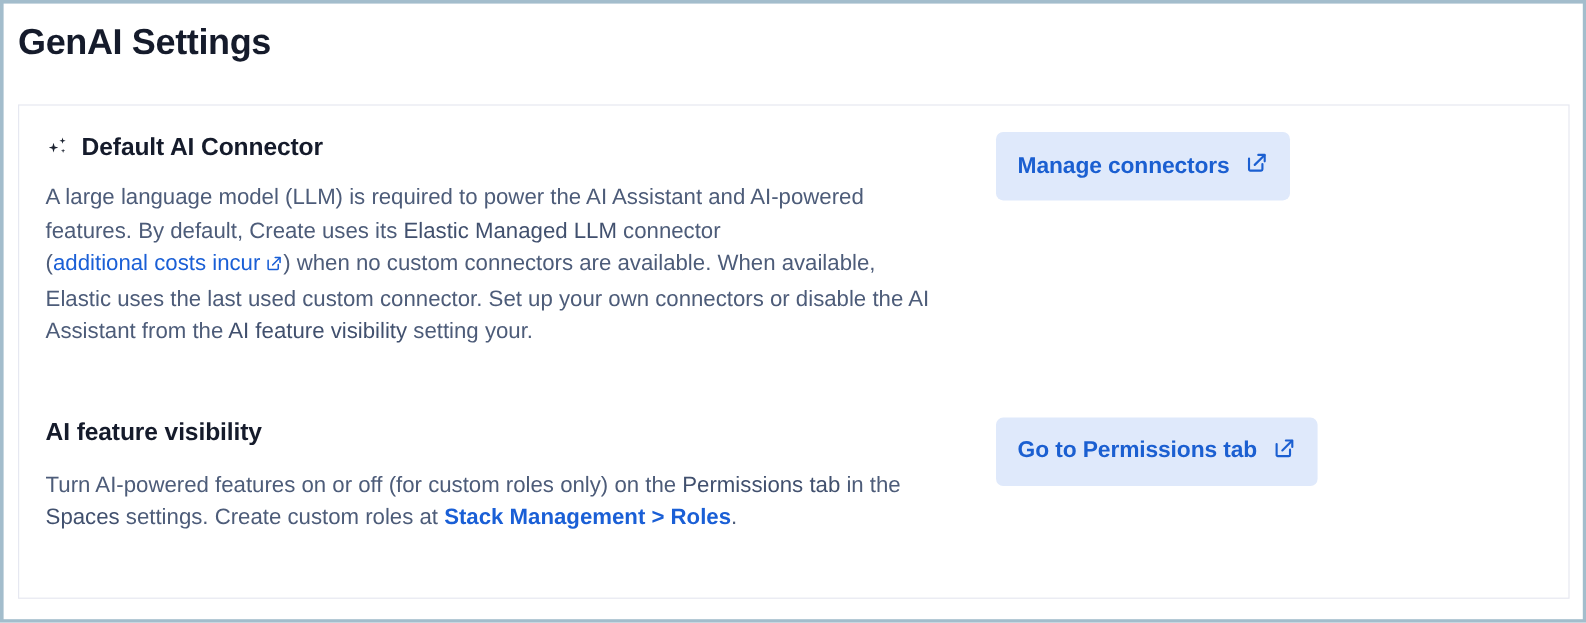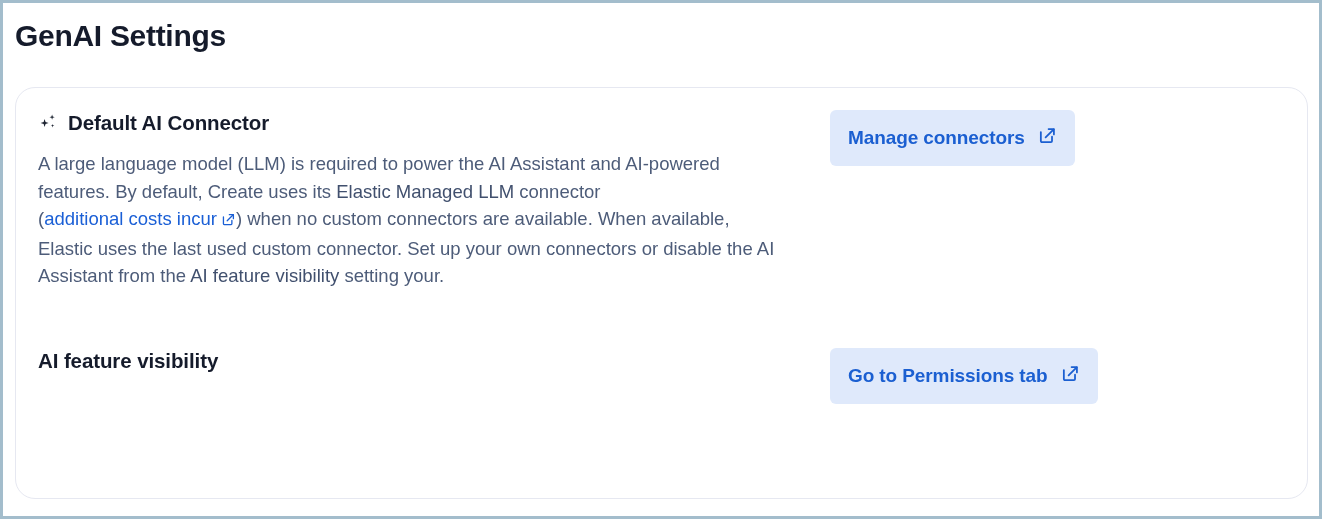--- a/index.html
+++ b/index.html
@@ -42,21 +42,21 @@
   
   .settings-card {
     box-sizing: border-box;
     position: absolute;
     left: 12px;
     top: 84px;
     width: 1293px;
     height: 412px;
     background: #ffffff;
     border: 1px solid #e6e8f1;
-    border-radius: 20px;
+    border-radius: 0;
     padding: 22px 22px 0 22px;
   }
 
   
   .section {
     display: flex;
     align-items: flex-start;
   }
   .section-text {
     width: 740px;
@@ -192,20 +192,23 @@
     </div>
 
     <div class="section visibility">
 
       <div class="section-text">
 
         <div class="section-heading">
           <span class="section-heading-title">AI feature visibility</span>
         </div>
 
+        <p class="body-text">
+          <span>Turn AI-powered features on or off (for custom roles only) on the </span><b>Permissions tab</b><span> in the </span><b>Spaces</b><span> settings. Create custom roles at </span><a href="#" class="inline-link strong">Stack Management &gt; Roles</a><span>.</span>
+        </p>
       </div>
 
       <div class="section-action">
         <button class="pill-button">
           <span>Go to Permissions tab</span>
           <span class="ext-icon">
             <svg viewBox="0 0 16 16" width="19" height="19" aria-hidden="true">
               <path d="M2.4 5.1 V12.7 a0.9 0.9 0 0 0 0.9 0.9 H10.9 a0.9 0.9 0 0 0 0.9 -0.9 V9.0" fill="none" stroke="currentColor" stroke-width="1.5" stroke-linecap="round"></path>
               <path d="M6.4 9.6 L13.2 2.8" fill="none" stroke="currentColor" stroke-width="1.5" stroke-linecap="round"></path>
               <path d="M8.9 2.6 H13.4 V7.1" fill="none" stroke="currentColor" stroke-width="1.5" stroke-linecap="round" stroke-linejoin="round"></path>

